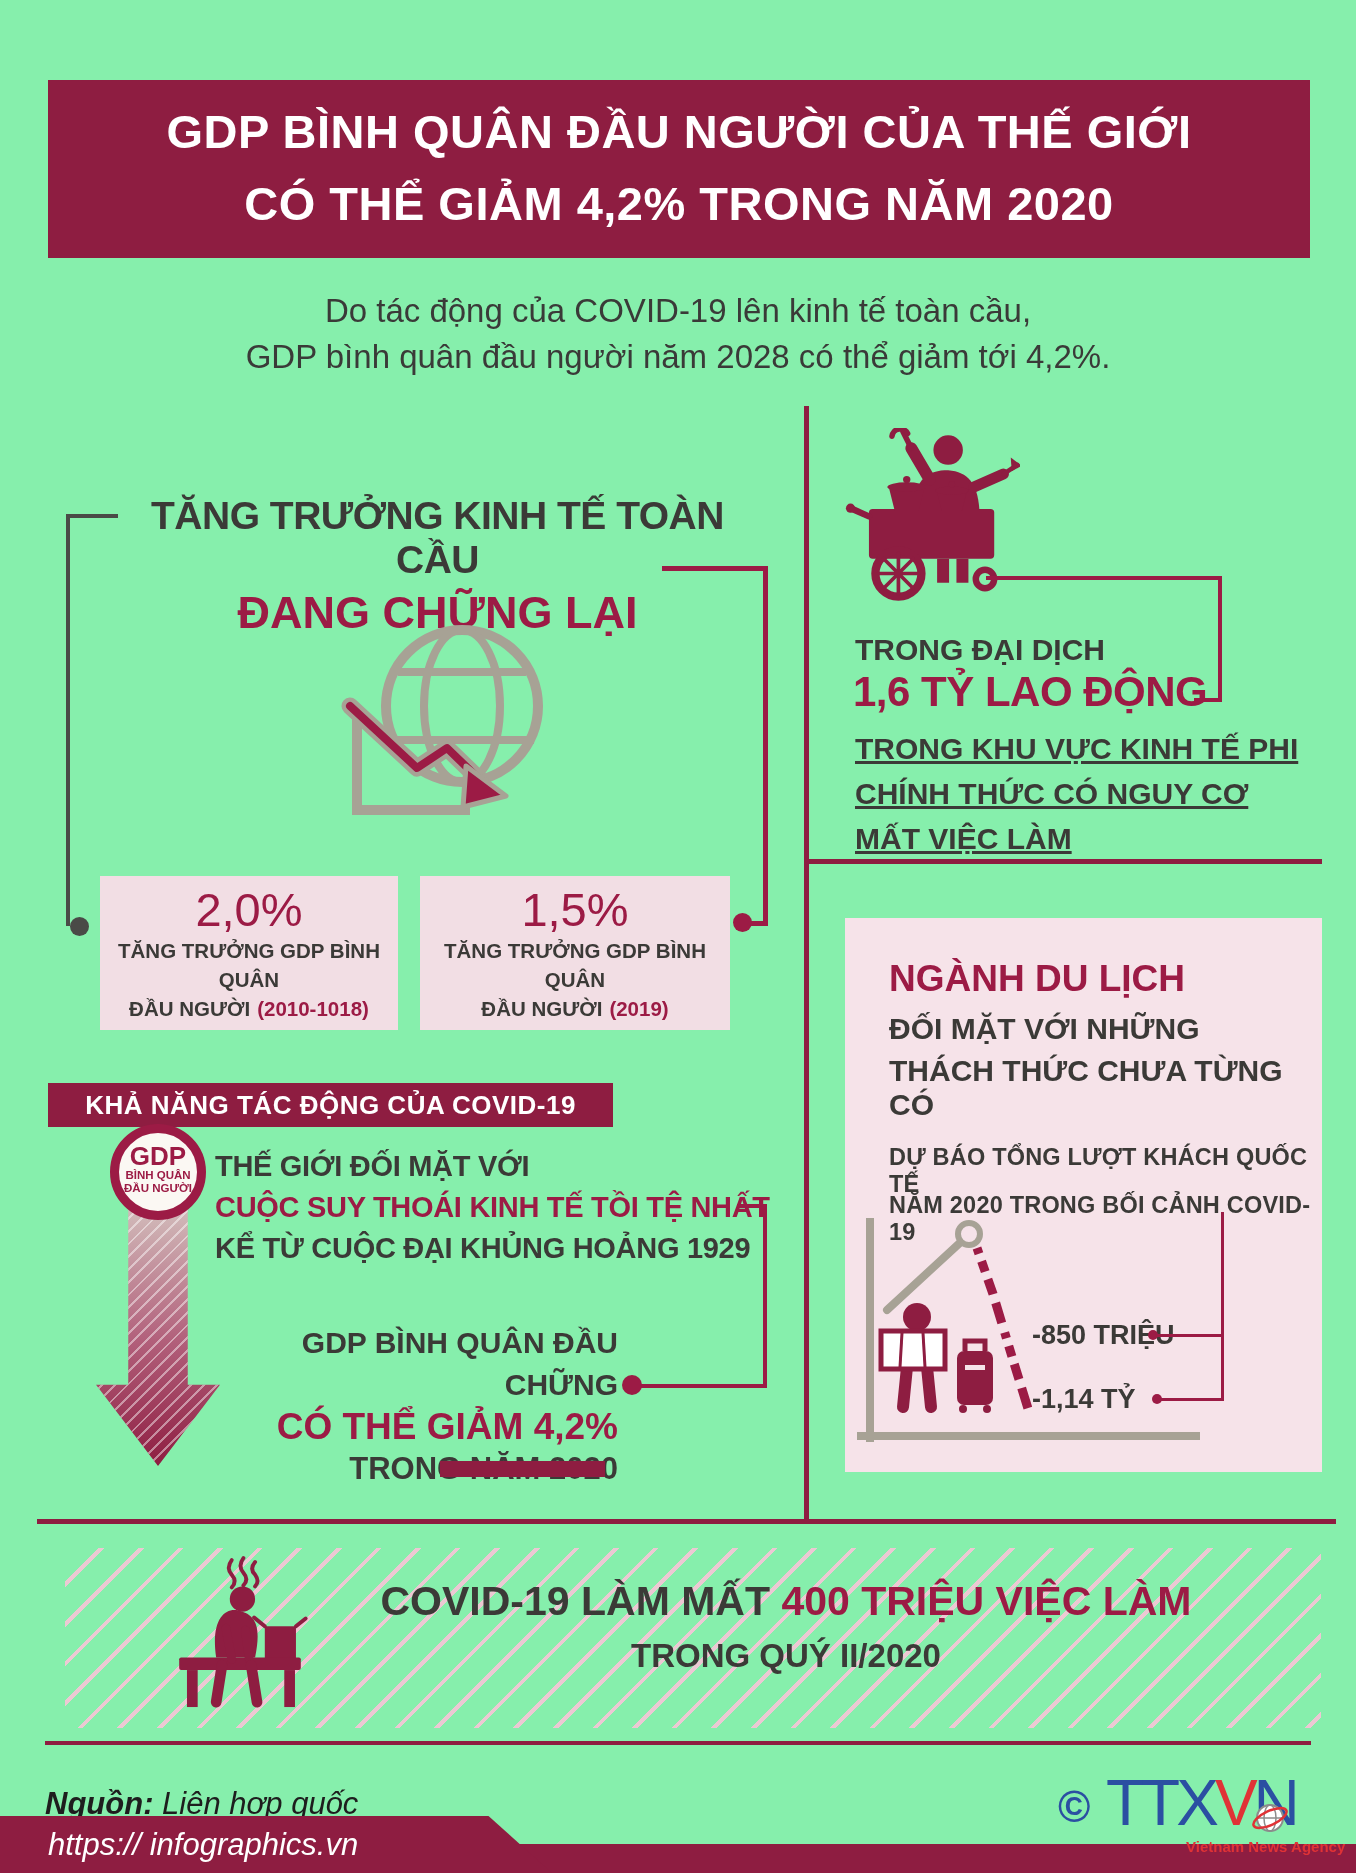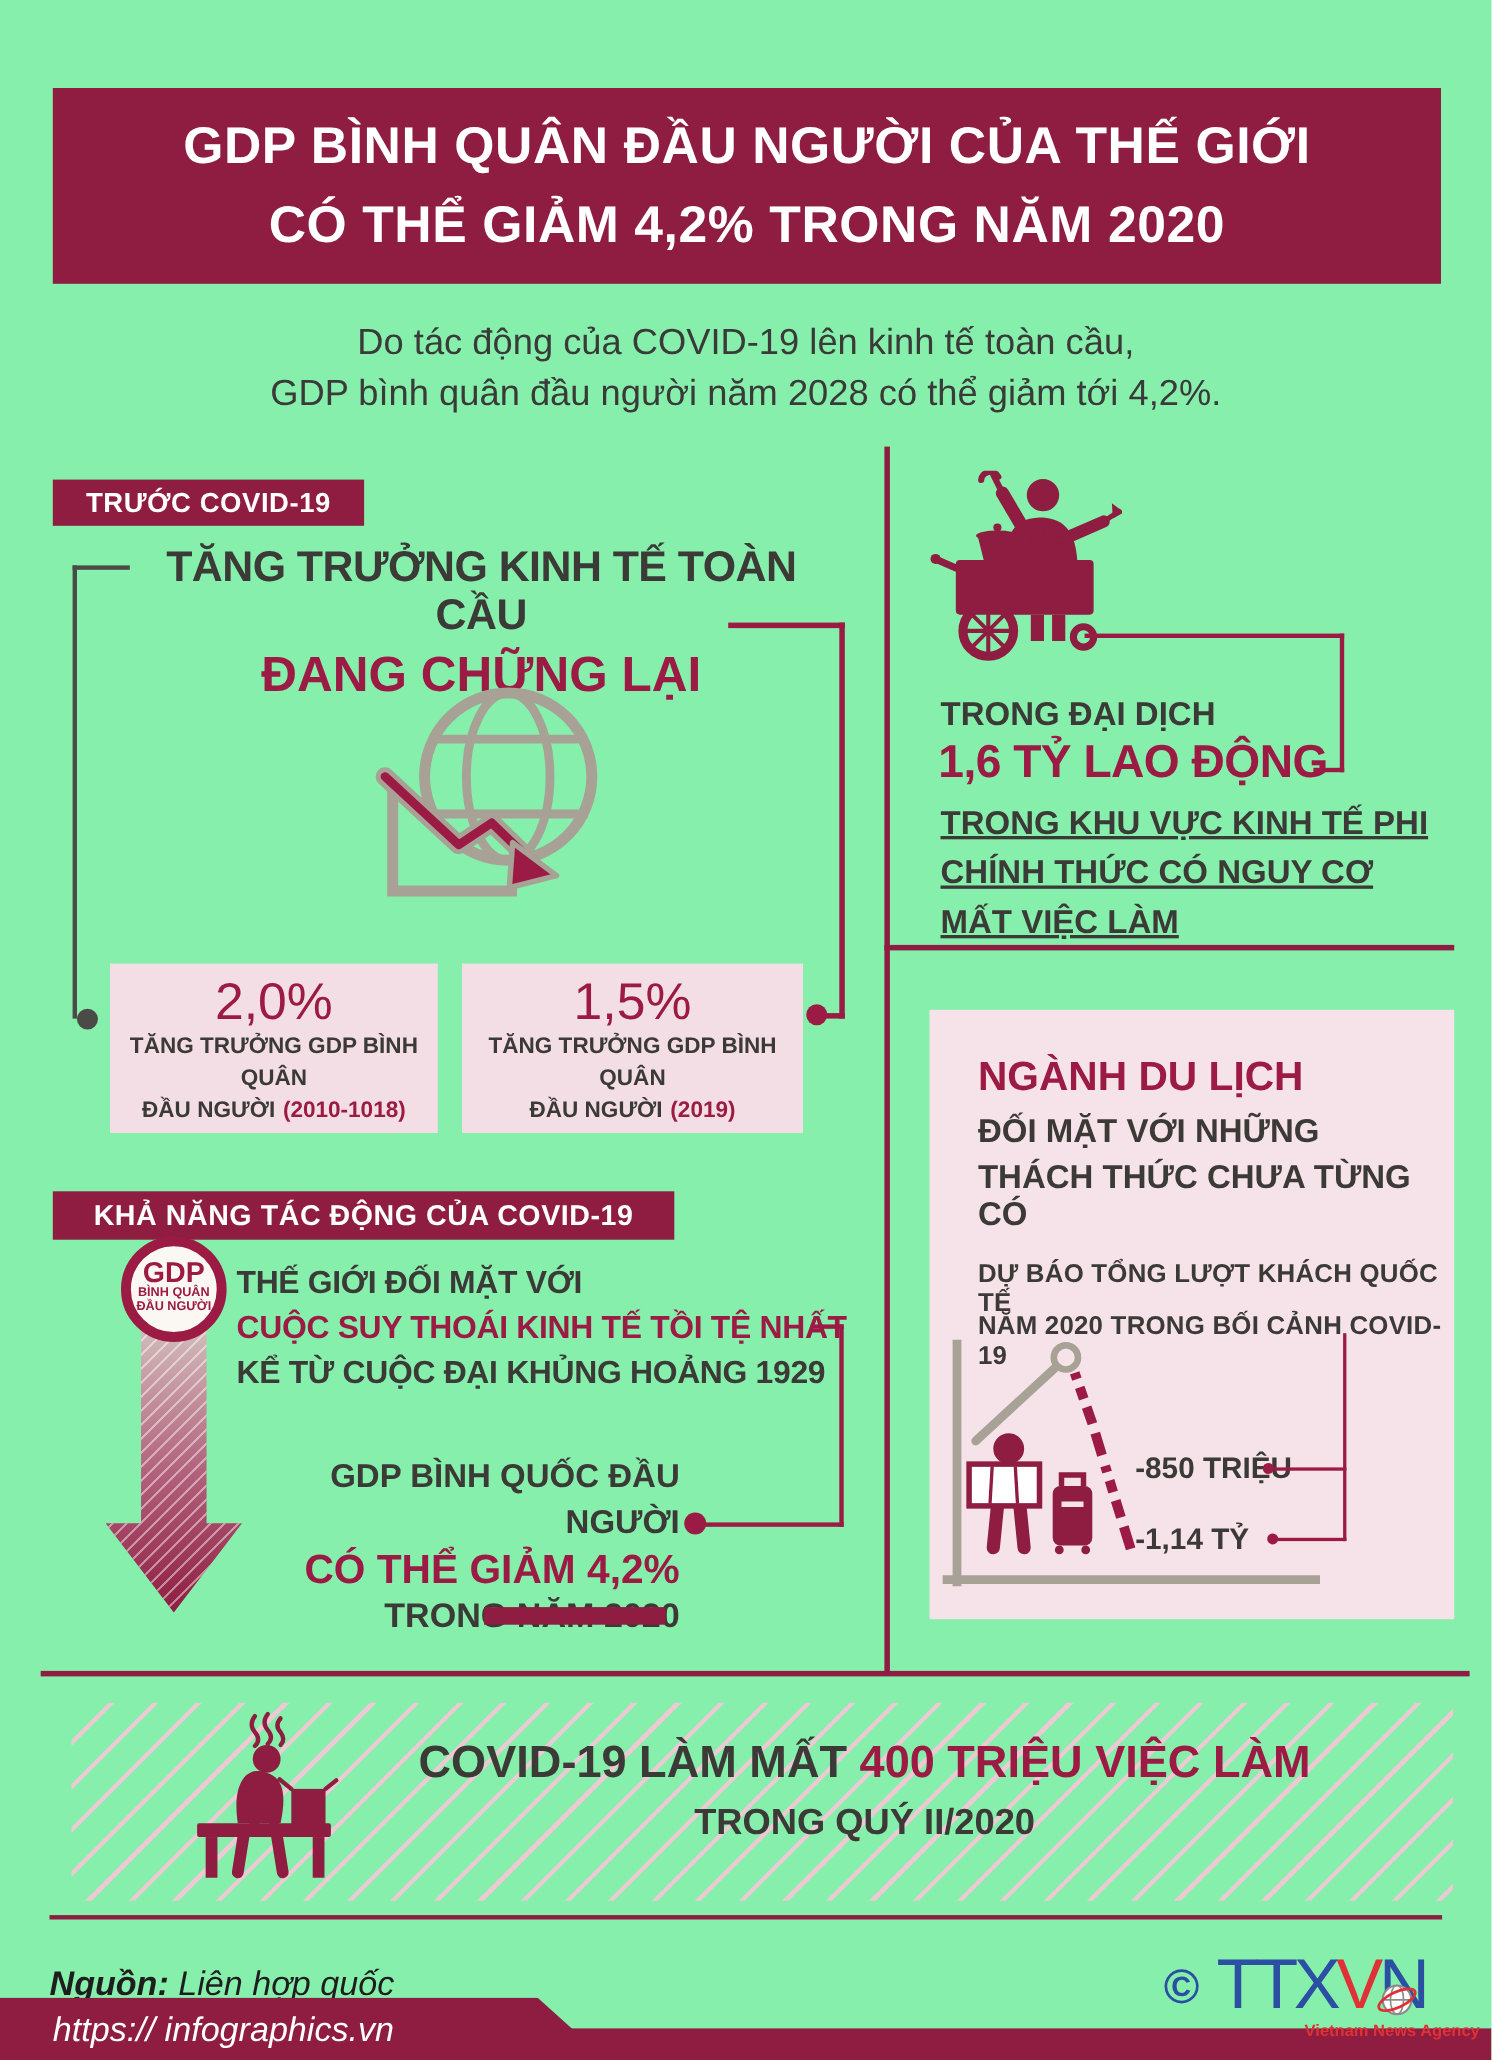--- a/index.html
+++ b/index.html
@@ -101,21 +101,20 @@
     <div class="title-line">GDP BÌNH QUÂN ĐẦU NGƯỜI CỦA THẾ GIỚI</div>
     <div class="title-line">CÓ THỂ GIẢM 4,2% TRONG NĂM 2020</div>
   </div>
   <div class="abs subtitle">
     <div>Do tác động của COVID-19 lên kinh tế toàn cầu,</div>
     <div>GDP bình quân đầu người năm 2028 có thể giảm tới 4,2%.</div>
   </div>
 
   <div class="abs divider-v"></div>
 
-  <div class="abs badge badge1">TRƯỚC COVID-19</div>
 
   <div class="abs sec-head">
     <div class="l1">TĂNG TRƯỞNG KINH TẾ TOÀN CẦU</div>
     <div class="l2">ĐANG CHỮNG LẠI</div>
   </div>
 
   <div class="line-dark" style="left:66px;top:514px;width:52px;height:4px;"></div>
   <div class="line-dark" style="left:66px;top:514px;width:4px;height:412px;"></div>
   <div class="dot-dark" style="left:70px;top:917px;width:19px;height:19px;"></div>
 
@@ -164,21 +163,21 @@
     <div class="accent">CUỘC SUY THOÁI KINH TẾ TỒI TỆ NHẤT</div>
     <div class="dark">KỂ TỪ CUỘC ĐẠI KHỦNG HOẢNG 1929</div>
   </div>
 
   <div class="line" style="left:737px;top:1204px;width:30px;height:4px;"></div>
   <div class="line" style="left:763px;top:1204px;width:4px;height:184px;"></div>
   <div class="line" style="left:637px;top:1384px;width:130px;height:4px;"></div>
   <div class="dot" style="left:622px;top:1375px;width:20px;height:20px;"></div>
 
   <div class="abs impact-p2">
-    <div class="l1">GDP BÌNH QUỐC ĐẦU NGƯỜI</div>
+    <div class="l1">GDP BÌNH QUÂN ĐẦU CHỮNG</div>
     <div class="l2">CÓ THỂ GIẢM 4,2%</div>
     <div class="l3">TRONG NĂM 2020</div>
   </div>
   <div class="abs underline-bar"></div>
 
   <svg class="abs" style="left:845px;top:428px;" width="175" height="175" viewBox="0 0 190 190">
     <g fill="#8e1d41" stroke="none">
       <circle cx="112" cy="24" r="16"></circle>
       <path d="M 74,90 C 76,54 90,46 112,46 C 134,48 144,60 146,90 Z"></path>
       <rect x="26" y="88" width="136" height="54" rx="4"></rect>

